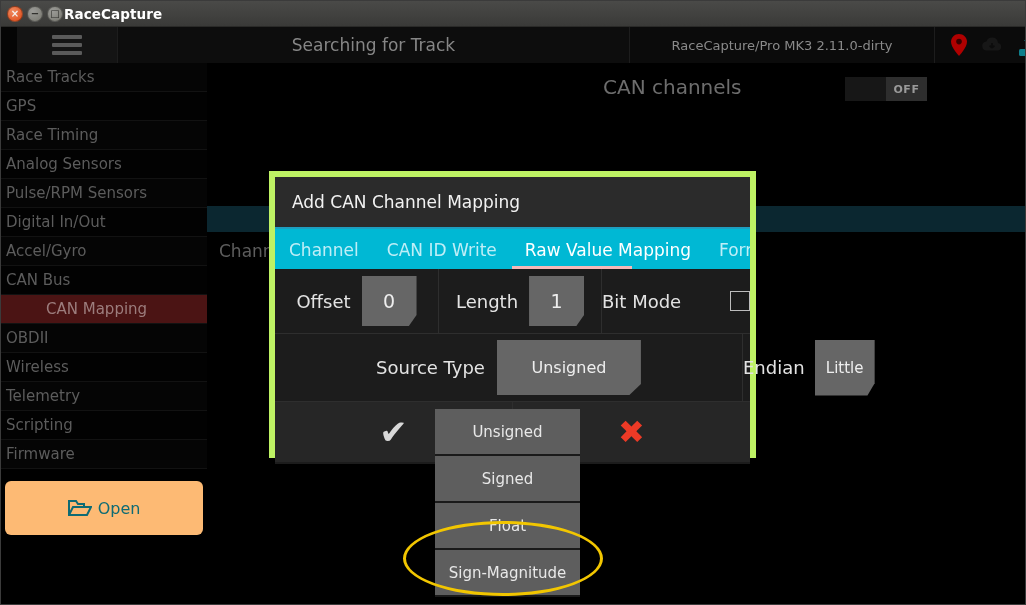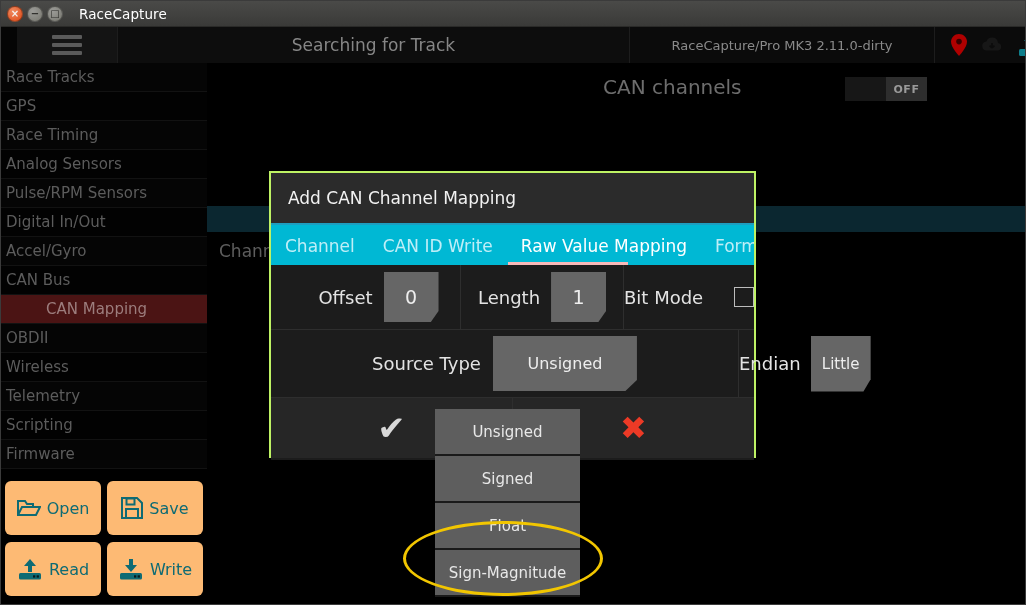--- a/index.html
+++ b/index.html
@@ -28,22 +28,22 @@
   .wbtns { display: flex; gap: 4px; margin-left: 6px; }
   .wbtn {
     width: 16px; height: 16px; border-radius: 50%;
     display: flex; align-items: center; justify-content: center;
     font-size: 10px; font-weight: bold; color: #f4f2ef;
     border: 1px solid rgba(0,0,0,.35);
   }
   .wbtn.close { background: radial-gradient(circle at 35% 30%, #f08a60, #dd4814); }
   .wbtn.min, .wbtn.max { background: radial-gradient(circle at 35% 30%, #9b9b97, #77776f); color:#2b2b28; }
   .wtitle {
-    margin-left: 16px;
-    color: #ffffff; font-size: 13.5px; font-weight: normal;
+    margin-left: 1px;
+    color: #ffffff; font-size: 13.5px; font-weight: bold;
     font-family: "DejaVu Sans", sans-serif;
     letter-spacing: .1px;
   }
 
   
   .toolbar {
     position: absolute; left: 16px; top: 26px;
     width: 1026px; height: 36px;
     background: #0b0b0b;
     display: flex; align-items: stretch;
@@ -123,21 +123,21 @@
   .chan-col {
     position: absolute; left: 12px; top: 178px;
     color: #5d5d5d; font-size: 17px;
   }
 
   
   .dialog {
     position: absolute; left: 268px; top: 170px;
     width: 487px; height: 287px;
     background: #2b2b2b;
-    border: 2px solid #bef264;
+    border: 6px solid #bef264;
     z-index: 20;
   }
   .dlg-title {
     height: 50px; line-height: 50px;
     padding-left: 17px;
     color: #f2f2f2; font-size: 17px;
     background: #2b2b2b;
   }
   .tabbar {
     position: relative; height: 42px;
@@ -160,21 +160,21 @@
   .row1 {
     display: flex; height: 65px;
     border-bottom: 1px solid #2e2e2e;
   }
   .cell {
     display: flex; align-items: center; justify-content: center;
     border-right: 1px solid #2e2e2e;
     gap: 11px;
   }
   .cell:last-child { border-right: none; justify-content: space-between; }
-  .c-offset { flex: 0 0 164px; margin-left: 26px; }
+  .c-offset { flex: 0 0 164px; }
   .c-length { flex: 0 0 163px; }
   .c-bitmode { flex: 1; }
   .lbl { color: #e3e3e3; font-size: 18px; }
   .spinner {
     position: relative;
     width: 55px; height: 50px;
     background: #666666;
     color: #eeeeee; font-size: 19px;
     display: flex; align-items: center; justify-content: center;
     clip-path: polygon(0 0, 100% 0, 100% 78%, 86% 100%, 0 100%);
@@ -299,54 +299,20 @@
       <div class="sb-row">
         <div class="sb-btn">
           <span>
             <svg width="24" height="20" viewBox="0 0 24 20" fill="none" stroke="#0e6b74" stroke-width="2">
               <path d="M1 17V3h7l2 3h6v3"></path>
                 <path d="M1 17l4-8h18l-4 8z"></path>
             </svg>
           </span>
           <span>Open</span>
         </div>
-        <div class="sb-btn">
-          <span>
-            <svg width="22" height="22" viewBox="0 0 22 22" fill="none" stroke="#0e6b74" stroke-width="2">
-              <path d="M1 1h15l5 5v15H1z"></path>
-                <rect x="5.5" y="1.5" width="8" height="6"></rect>
-                <rect x="5" y="12" width="12" height="9"></rect>
-            </svg>
-          </span>
-          <span>Save</span>
-        </div>
-      </div>
-      <div class="sb-row">
-        <div class="sb-btn">
-          <span>
-            <svg width="26" height="24" viewBox="0 0 26 24">
-              <path d="M13 2l6 7h-4v6h-4V9H7l6-7z" fill="#0e6b74"></path>
-              <rect x="2" y="16" width="22" height="6.5" rx="1.5" fill="#0e6b74"></rect>
-              <rect x="16" y="18.3" width="2.3" height="2.3" fill="#05191c"></rect>
-              <rect x="19.6" y="18.3" width="2.3" height="2.3" fill="#05191c"></rect>
-            </svg>
-          </span>
-          <span>Read</span>
-        </div>
-        <div class="sb-btn">
-          <span>
-            <svg width="26" height="24" viewBox="0 0 26 24">
-              <path d="M13 15l-6-7h4V2h4v6h4l-6 7z" fill="#0e6b74"></path>
-              <rect x="2" y="16" width="22" height="6.5" rx="1.5" fill="#0e6b74"></rect>
-              <rect x="16" y="18.3" width="2.3" height="2.3" fill="#05191c"></rect>
-              <rect x="19.6" y="18.3" width="2.3" height="2.3" fill="#05191c"></rect>
-            </svg>
-          </span>
-          <span>Write</span>
-        </div>
       </div>
     </div>
   </div>
 
   <div class="main">
     <div class="can-head">CAN channels</div>
     <div class="toggle">
       <span>OFF</span>
     </div>
     <div class="list-head"></div>

